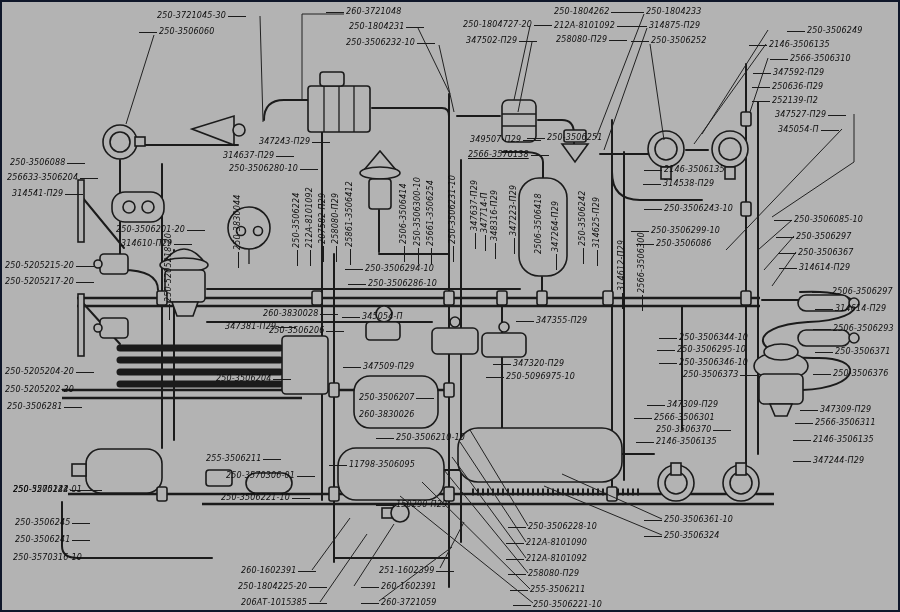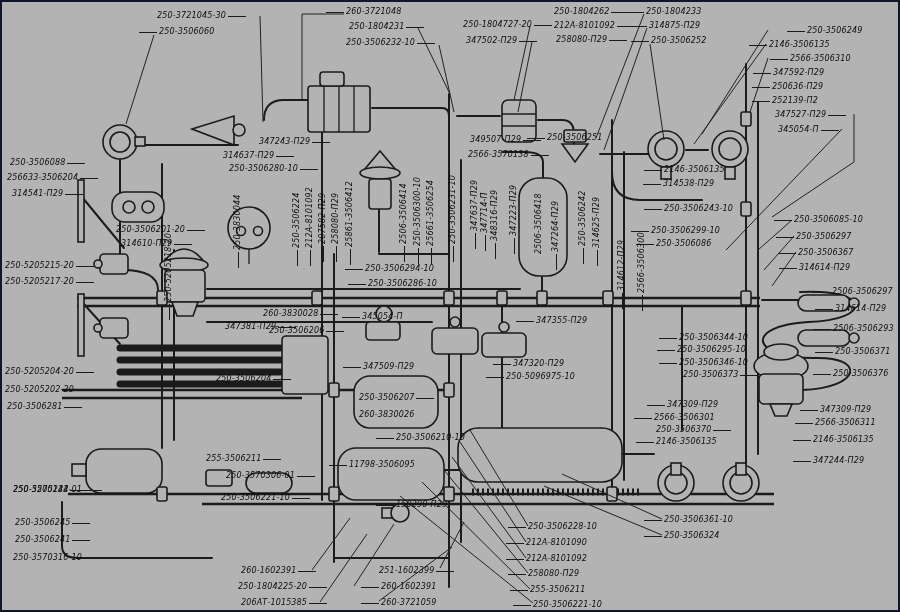--- a/index.html
+++ b/index.html
@@ -322,21 +322,21 @@
       <div class="lbl lead-r" style="left: 5px; top: 400px;">250-3506281</div>
       <div class="lbl lead-r" style="left: 11px; top: 483px;">250-5205222</div>
       <div class="lbl lead-r" style="left: 11px; top: 483px;">250-3570144-01</div>
       <div class="lbl lead-r" style="left: 13px; top: 516px;">250-3506245</div>
       <div class="lbl lead-r" style="left: 13px; top: 533px;">250-3506241</div>
       <div class="lbl lead-r" style="left: 11px; top: 551px;">250-3570316-10</div>
       <div class="lbl lead-r" style="left: 257px; top: 135px;">347243-П29</div>
       <div class="lbl lead-r" style="left: 221px; top: 149px;">314637-П29</div>
       <div class="lbl lead-r" style="left: 227px; top: 162px;">250-3506280-10</div>
       <div class="lbl lead-r" style="left: 468px; top: 133px;">349507-П29</div>
-      <div class="lbl lead-r" style="left: 466px; top: 148px;">2566-3570138</div>
+      <div class="lbl lead-r" style="left: 466px; top: 148px; text-decoration: underline;">2566-3570138</div>
       <div class="lbl lead-l" style="left: 545px; top: 131px;">250-3506251</div>
       <div class="lbl lead-l" style="left: 363px; top: 262px;">250-3506294-10</div>
       <div class="lbl lead-l" style="left: 366px; top: 277px;">250-3506286-10</div>
       <div class="lbl lead-r" style="left: 261px; top: 307px;">260-3830028</div>
       <div class="lbl lead-r" style="left: 223px; top: 320px;">347381-П29</div>
       <div class="lbl lead-r" style="left: 267px; top: 324px; text-align: center;">250-3506206</div>
       <div class="lbl lead-r" style="left: 214px; top: 372px;">250-3506204</div>
       <div class="lbl lead-l" style="left: 360px; top: 310px;">345054-П</div>
       <div class="lbl lead-l" style="left: 361px; top: 360px;">347509-П29</div>
       <div class="lbl lead-r" style="left: 357px; top: 391px;">250-3506207</div>

